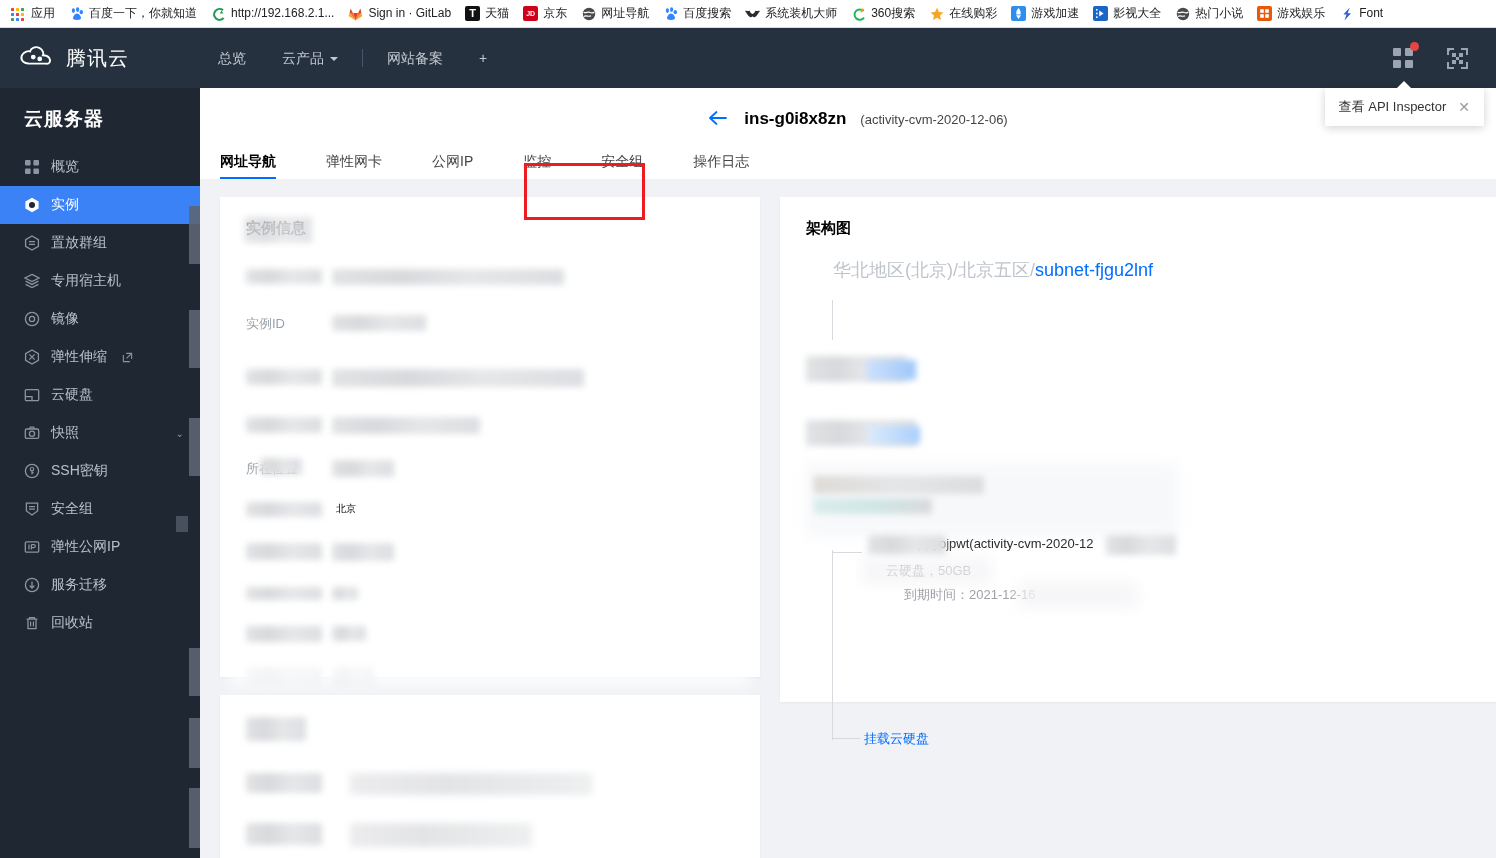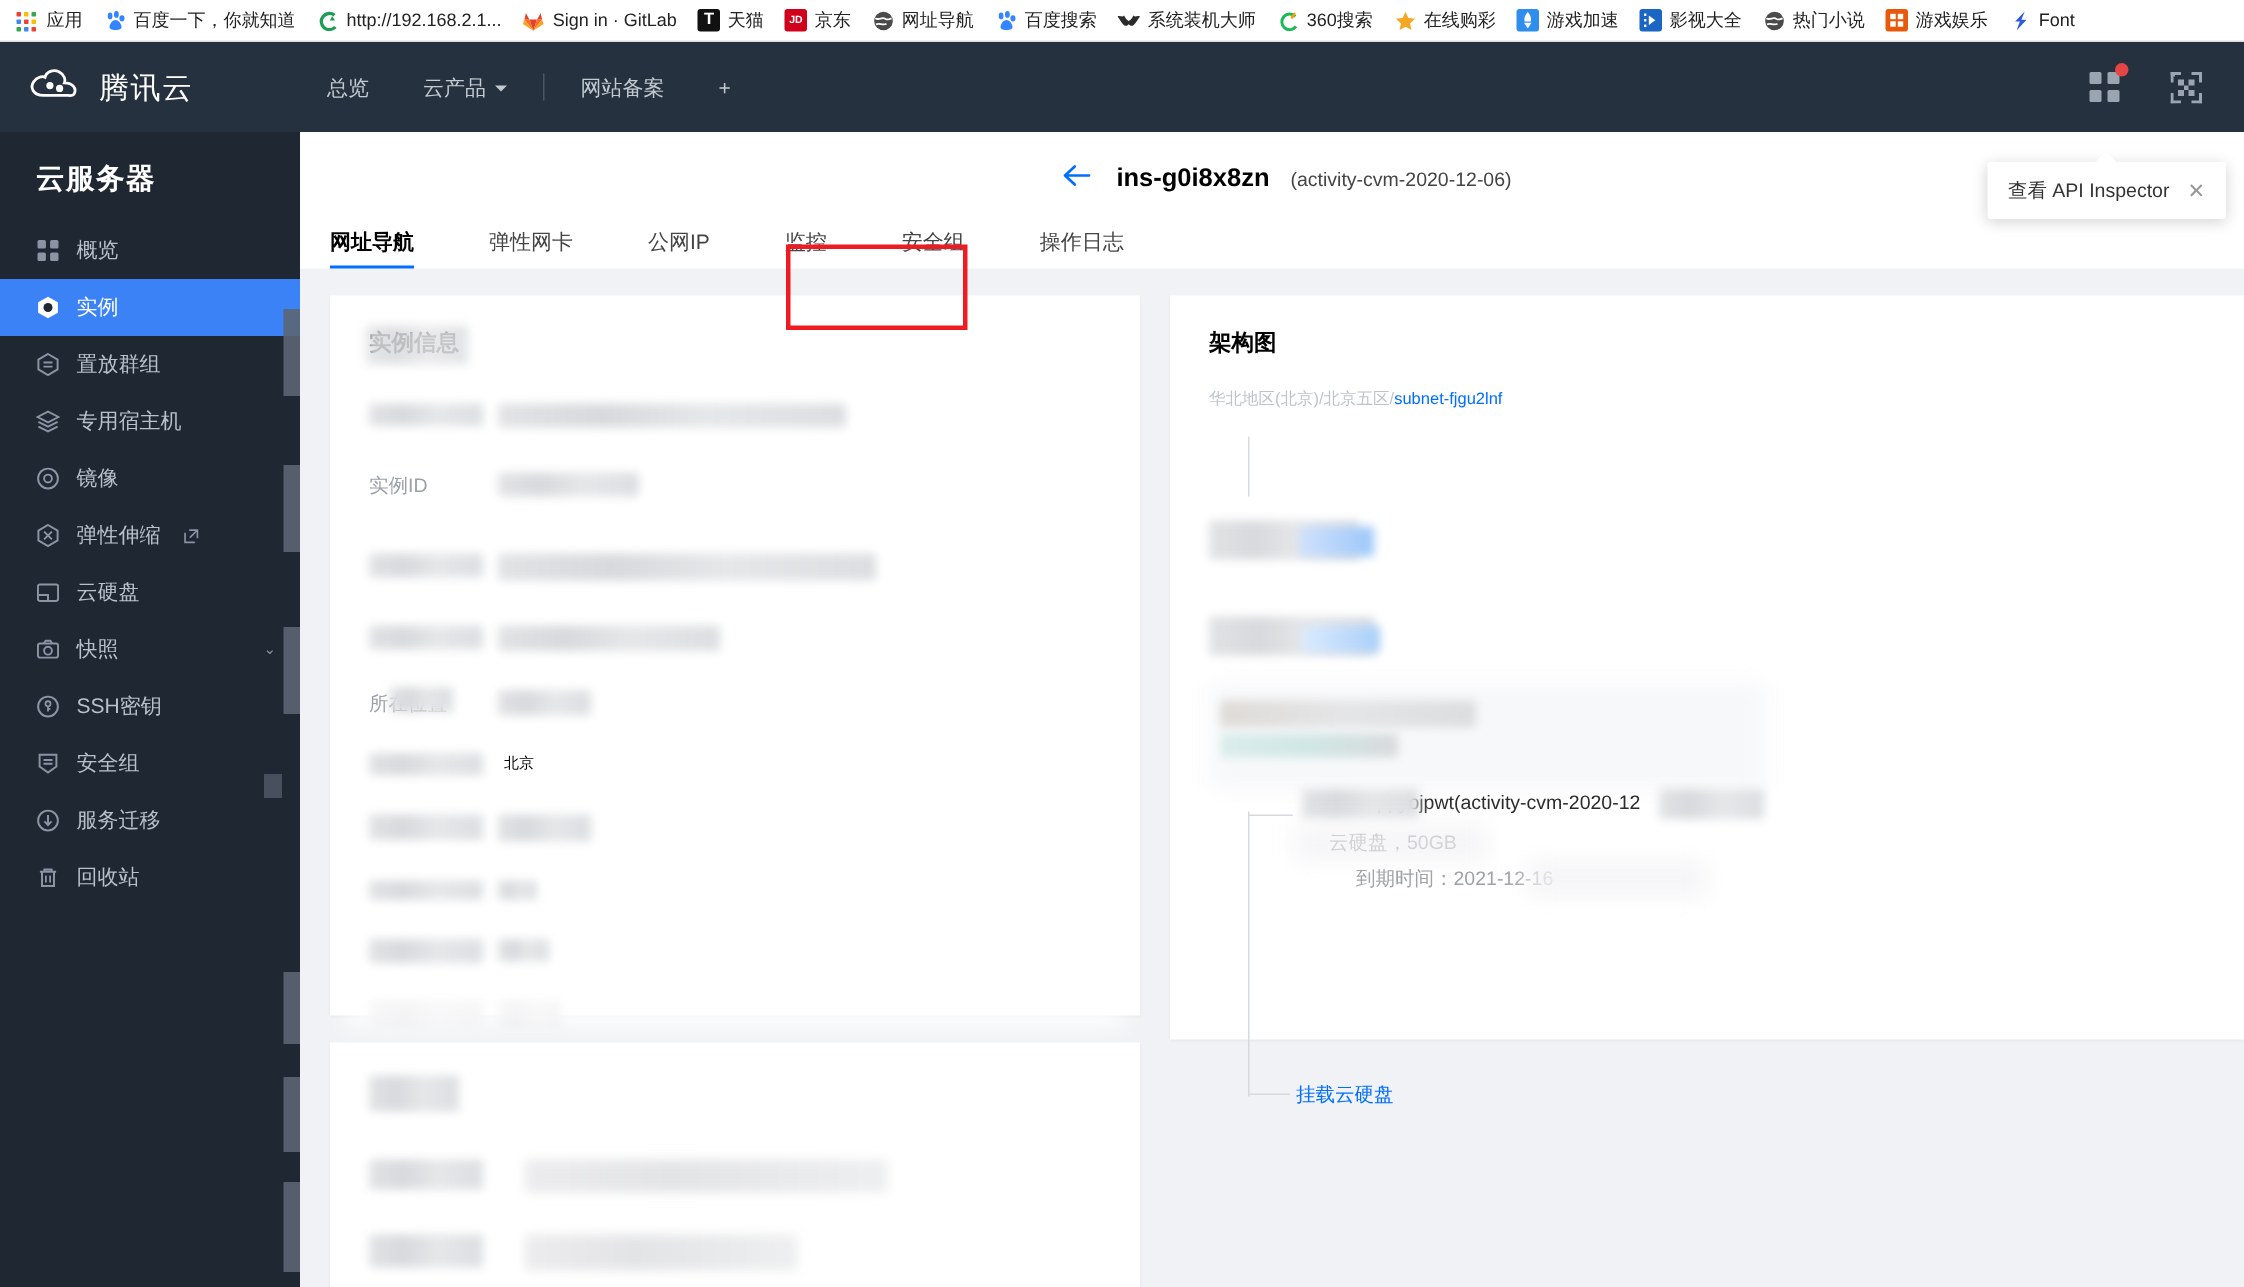--- a/index.html
+++ b/index.html
@@ -112,21 +112,20 @@
     position: absolute;
     top: 60px; right: 12px;
     background: #fff;
     box-shadow: 0 2px 10px rgba(0,0,0,0.18);
     border-radius: 2px;
     padding: 10px 14px;
     display: flex; align-items: center; gap: 12px;
     font-size: 13px; color: #333;
     z-index: 40;
     white-space: nowrap;
-    margin-top: 20px;
   }
   #api-tooltip::before {
     content: "";
     position: absolute;
     top: -7px; right: 72px;
     border-left: 8px solid transparent;
     border-right: 8px solid transparent;
     border-bottom: 8px solid #fff;
   }
   #api-tooltip .tt-close {
@@ -260,21 +259,21 @@
     color: #000000; font-size: 10px;
     filter: blur(0px);
   }
   .txt-semi {
     color: #555; font-size: 13px;
   }
 
   
   #arch-card { min-height: 478px; padding: 22px 26px; position: relative; }
   #arch-title { font-size: 15px; font-weight: bold; color: #000; margin-bottom: 20px; }
-  #arch-path { font-size: 11px; color: #bfc4cb; margin-bottom: 18px; }
+  #arch-path { font-size: 18px; color: #bfc4cb; margin-bottom: 18px; margin-left: 27px; }
   #arch-path .lnk { color: #006eff; cursor: pointer; }
   .tree-line-v {
     position: absolute; width: 1px; background: #d6d9dd;
   }
   .tree-line-h {
     position: absolute; height: 1px; background: #d6d9dd;
   }
   .mount-link {
     color: #006eff; font-size: 13px; cursor: pointer;
   }
@@ -629,20 +628,29 @@
             <svg viewBox="0 0 16 16" fill="none">
               <path d="M2.4 2.2 H13.6 V10 L8 14 L2.4 10 Z" fill="none" stroke="currentColor" stroke-width="1.3"></path>
               <path d="M5 5.6 H11 M5 8.2 H11" stroke="currentColor" stroke-width="1.3"></path>
             </svg>
           </span>
           <span>安全组</span>
         </div>
         <div class="nav-item">
           <span class="nav-ico">
             <svg viewBox="0 0 16 16" fill="none">
+              <rect x="1.3" y="2.8" width="13.4" height="10.4" rx="1.3" fill="none" stroke="currentColor" stroke-width="1.3"></rect>
+              <path d="M5 5.6 V10.4 M7.4 5.6 V10.4 M7.4 5.6 H9.8 A1.5 1.5 0 0 1 9.8 8.6 H7.4" fill="none" stroke="currentColor" stroke-width="1.2"></path>
+            </svg>
+          </span>
+          <span>弹性公网IP</span>
+        </div>
+        <div class="nav-item">
+          <span class="nav-ico">
+            <svg viewBox="0 0 16 16" fill="none">
               <circle cx="8" cy="8" r="6.6" fill="none" stroke="currentColor" stroke-width="1.3"></circle>
               <path d="M8 4.4 V11 M5.6 8.6 L8 11 L10.4 8.6" fill="none" stroke="currentColor" stroke-width="1.3"></path>
             </svg>
           </span>
           <span>服务迁移</span>
         </div>
         <div class="nav-item">
           <span class="nav-ico">
             <svg viewBox="0 0 16 16" fill="none">
               <path d="M2.6 4.2 H13.4 M5.6 4.2 V2.6 H10.4 V4.2 M4 4.2 V13.6 H12 V4.2" fill="none" stroke="currentColor" stroke-width="1.3"></path>

